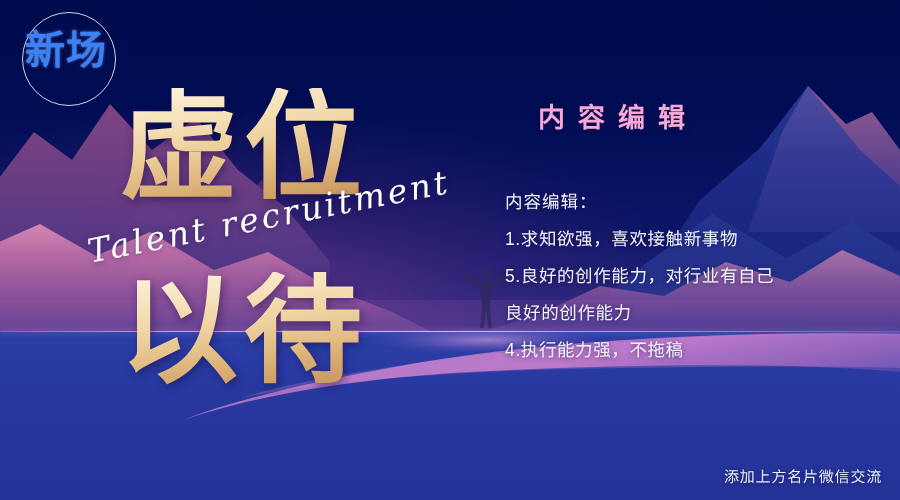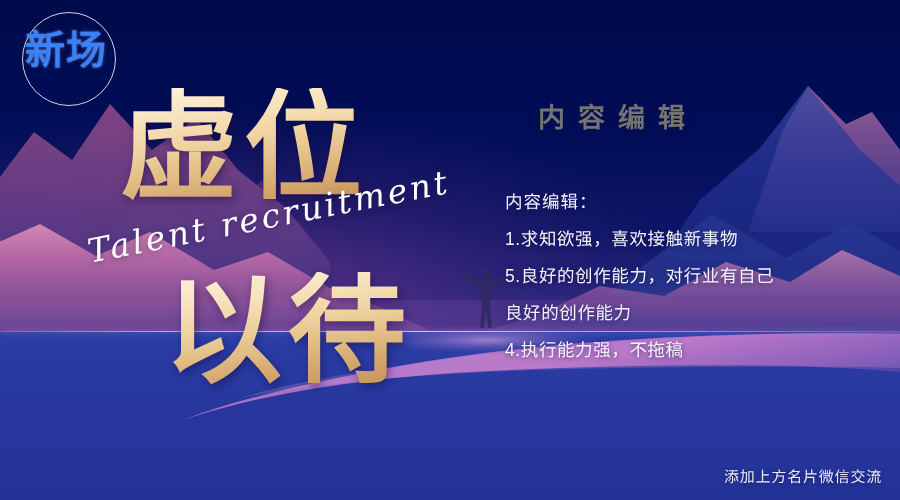--- a/index.html
+++ b/index.html
@@ -113,21 +113,21 @@
       #e2bd84 58%,
       #d2a368 76%,
       #c08f52 100%);
     -webkit-background-clip: text;
     background-clip: text;
     color: transparent;
     -webkit-text-fill-color: transparent;
     filter: drop-shadow(2px 3px 5px rgba(20,5,60,.45));
     white-space: nowrap;
   }
-  #gold-line-2 { margin-top: 66px; margin-left: 44px; }
+  #gold-line-2 { margin-top: 66px; }
 
   
   #script-en {
     position: absolute;
     left: 88px;
     top: 232px;
     transform: rotate(-11deg);
     transform-origin: left center;
     font-family: "DejaVu Serif", "Liberation Serif", serif;
     font-style: italic;
@@ -142,21 +142,21 @@
   #right-col {
     position: absolute;
     left: 500px;
     top: 96px;
     width: 380px;
   }
   #job-title {
     font-size: 27px;
     font-weight: 700;
     letter-spacing: 13px;
-    color: #737373;
+    color: #f9a8d4;
     text-shadow: 0 2px 9px rgba(10,10,70,.75);
     padding-left: 38px;
     white-space: nowrap;
   }
   #req-block {
     margin-top: 49px;
     padding-left: 5px;
   }
   .req-line {
     font-size: 17.5px;

